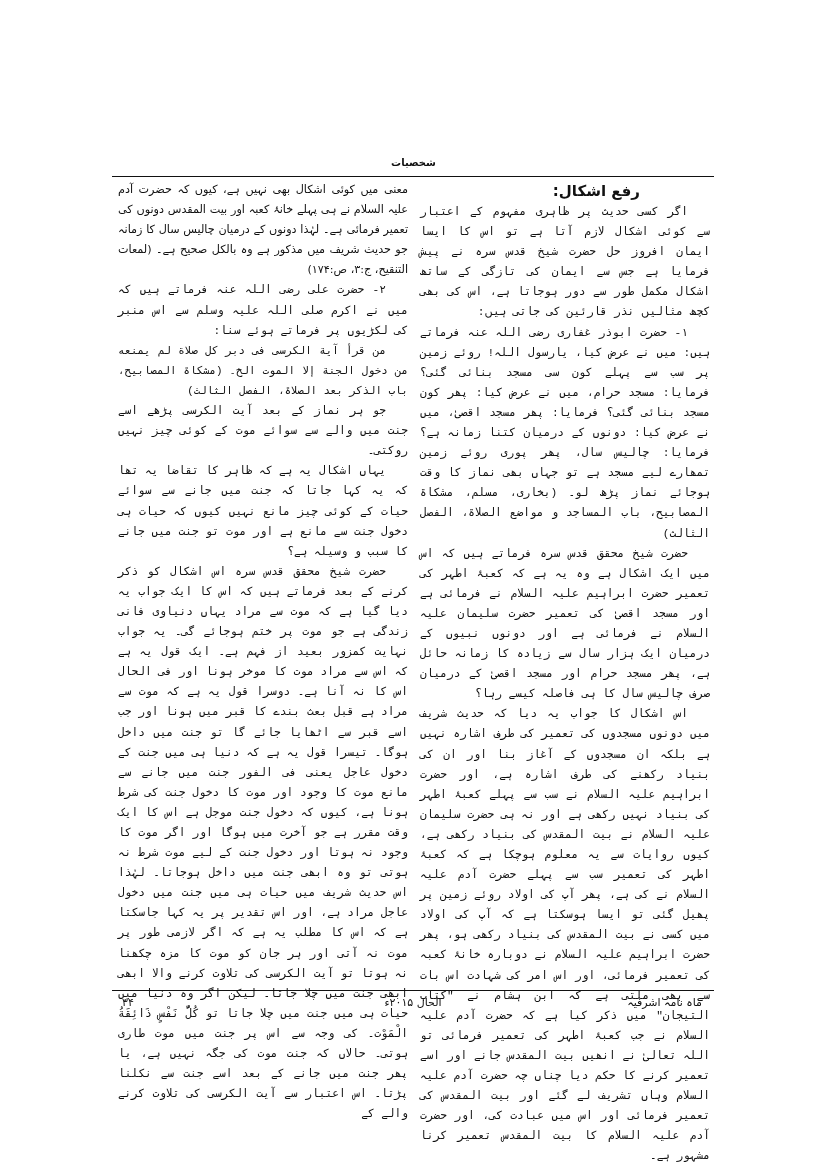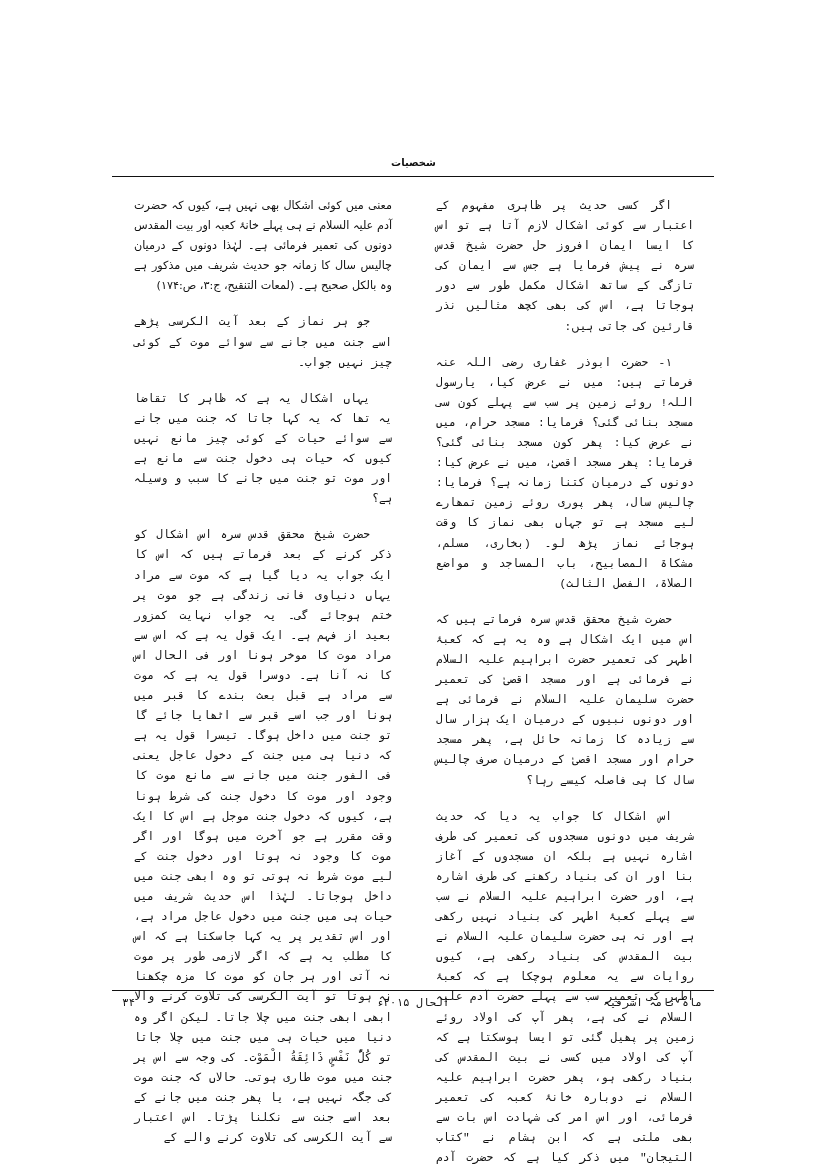--- a/index.html
+++ b/index.html
@@ -13,49 +13,52 @@
   }
   .rule { position: absolute; left: 112px; width: 602px; height: 0; border-top: 1.6px solid #111; }
   .rule.top { top: 176px; }
   .rule.bottom { top: 990px; }
   .col {
     position: absolute; top: 180px; width: 290px; direction: rtl; text-align: justify;
     font-size: 11.2px; line-height: 20.1px;
   }
   .col.right { left: 420px; }
   .col.left { left: 118px; }
-  .col p { margin: 16px; }
+  .col p { margin: 0; }
   .col .indent { text-indent: 22px; font-family: Liberation Mono, monospace; }
   .heading { font-weight: bold; font-size: 15px; line-height: 22px; margin-right: 70px !important; }
   .arabic { font-family: "DejaVu Serif", serif; font-size: 10.8px; }
   .footer {
     position: absolute; top: 996px; left: 112px; width: 602px; height: 20px; direction: rtl;
     font-size: 11px;
   }
-  .footer span { position: absolute; top: 0; font-family: Liberation Mono, monospace; }
+  .footer span { position: absolute; top: 0; }
   .footer .mag { right: 12px; }
   .footer .date { left: 50%; transform: translateX(-50%); }
   .footer .pg { left: 10px; }
 </style>
 </head>
 <body>
 
 <div class="page-title">شخصیات</div>
 <div class="rule top"></div>
 
 <div class="col right">
+  <p class="heading">رفع اشکال:</p>
   <p class="indent">اگر کسی حدیث پر ظاہری مفہوم کے اعتبار سے کوئی اشکال لازم آتا ہے تو اس کا ایسا ایمان افروز حل حضرت شیخ قدس سرہ نے پیش فرمایا ہے جس سے ایمان کی تازگی کے ساتھ اشکال مکمل طور سے دور ہوجاتا ہے، اس کی بھی کچھ مثالیں نذر قارئین کی جاتی ہیں:</p>
   <p class="indent">۱- حضرت ابوذر غفاری رضی اللہ عنہ فرماتے ہیں: میں نے عرض کیا، یارسول اللہ! روئے زمین پر سب سے پہلے کون سی مسجد بنائی گئی؟ فرمایا: مسجد حرام، میں نے عرض کیا: پھر کون مسجد بنائی گئی؟ فرمایا: پھر مسجد اقصیٰ، میں نے عرض کیا: دونوں کے درمیان کتنا زمانہ ہے؟ فرمایا: چالیس سال، پھر پوری روئے زمین تمھارے لیے مسجد ہے تو جہاں بھی نماز کا وقت ہوجائے نماز پڑھ لو۔ (بخاری، مسلم، مشکاۃ المصابیح، باب المساجد و مواضع الصلاۃ، الفصل الثالث)</p>
   <p class="indent">حضرت شیخ محقق قدس سرہ فرماتے ہیں کہ اس میں ایک اشکال ہے وہ یہ ہے کہ کعبۂ اطہر کی تعمیر حضرت ابراہیم علیہ السلام نے فرمائی ہے اور مسجد اقصیٰ کی تعمیر حضرت سلیمان علیہ السلام نے فرمائی ہے اور دونوں نبیوں کے درمیان ایک ہزار سال سے زیادہ کا زمانہ حائل ہے، پھر مسجد حرام اور مسجد اقصیٰ کے درمیان صرف چالیس سال کا ہی فاصلہ کیسے رہا؟</p>
   <p class="indent">اس اشکال کا جواب یہ دیا کہ حدیث شریف میں دونوں مسجدوں کی تعمیر کی طرف اشارہ نہیں ہے بلکہ ان مسجدوں کے آغاز بنا اور ان کی بنیاد رکھنے کی طرف اشارہ ہے، اور حضرت ابراہیم علیہ السلام نے سب سے پہلے کعبۂ اطہر کی بنیاد نہیں رکھی ہے اور نہ ہی حضرت سلیمان علیہ السلام نے بیت المقدس کی بنیاد رکھی ہے، کیوں روایات سے یہ معلوم ہوچکا ہے کہ کعبۂ اطہر کی تعمیر سب سے پہلے حضرت آدم علیہ السلام نے کی ہے، پھر آپ کی اولاد روئے زمین پر پھیل گئی تو ایسا ہوسکتا ہے کہ آپ کی اولاد میں کسی نے بیت المقدس کی بنیاد رکھی ہو، پھر حضرت ابراہیم علیہ السلام نے دوبارہ خانۂ کعبہ کی تعمیر فرمائی، اور اس امر کی شہادت اس بات سے بھی ملتی ہے کہ ابن ہشام نے "کتاب التیجان" میں ذکر کیا ہے کہ حضرت آدم علیہ السلام نے جب کعبۂ اطہر کی تعمیر فرمائی تو اللہ تعالیٰ نے انھیں بیت المقدس جانے اور اسے تعمیر کرنے کا حکم دیا چناں چہ حضرت آدم علیہ السلام وہاں تشریف لے گئے اور بیت المقدس کی تعمیر فرمائی اور اس میں عبادت کی، اور حضرت آدم علیہ السلام کا بیت المقدس تعمیر کرنا مشہور ہے۔</p>
 </div>
 
 <div class="col left">
   <p>معنی میں کوئی اشکال بھی نہیں ہے، کیوں کہ حضرت آدم علیہ السلام نے ہی پہلے خانۂ کعبہ اور بیت المقدس دونوں کی تعمیر فرمائی ہے۔ لہٰذا دونوں کے درمیان چالیس سال کا زمانہ جو حدیث شریف میں مذکور ہے وہ بالکل صحیح ہے۔ (لمعات التنقیح، ج:۳، ص:۱۷۴)</p>
-  <p class="indent">جو ہر نماز کے بعد آیت الکرسی پڑھے اسے جنت میں جانے سے سوائے موت کے کوئی چیز نہیں جواب۔</p>
+  <p class="indent">۲- حضرت علی رضی اللہ عنہ فرماتے ہیں کہ میں نے اکرم صلی اللہ علیہ وسلم سے اس منبر کی لکڑیوں پر فرماتے ہوئے سنا:</p>
+  <p class="indent arabic">من قرأ آیة الکرسی فی دبر کل صلاة لم یمنعه من دخول الجنة إلا الموت الخ۔ (مشکاۃ المصابیح، باب الذکر بعد الصلاۃ، الفصل الثالث)</p>
+  <p class="indent">جو ہر نماز کے بعد آیت الکرسی پڑھے اسے جنت میں والے سے سوائے موت کے کوئی چیز نہیں روکتی۔</p>
   <p class="indent">یہاں اشکال یہ ہے کہ ظاہر کا تقاضا یہ تھا کہ یہ کہا جاتا کہ جنت میں جانے سے سوائے حیات کے کوئی چیز مانع نہیں کیوں کہ حیات ہی دخول جنت سے مانع ہے اور موت تو جنت میں جانے کا سبب و وسیلہ ہے؟</p>
   <p class="indent">حضرت شیخ محقق قدس سرہ اس اشکال کو ذکر کرنے کے بعد فرماتے ہیں کہ اس کا ایک جواب یہ دیا گیا ہے کہ موت سے مراد یہاں دنیاوی فانی زندگی ہے جو موت پر ختم ہوجائے گی۔ یہ جواب نہایت کمزور بعید از فہم ہے۔ ایک قول یہ ہے کہ اس سے مراد موت کا موخر ہونا اور فی الحال اس کا نہ آنا ہے۔ دوسرا قول یہ ہے کہ موت سے مراد ہے قبل بعث بندے کا قبر میں ہونا اور جب اسے قبر سے اٹھایا جائے گا تو جنت میں داخل ہوگا۔ تیسرا قول یہ ہے کہ دنیا ہی میں جنت کے دخول عاجل یعنی فی الفور جنت میں جانے سے مانع موت کا وجود اور موت کا دخول جنت کی شرط ہونا ہے، کیوں کہ دخول جنت موجل ہے اس کا ایک وقت مقرر ہے جو آخرت میں ہوگا اور اگر موت کا وجود نہ ہوتا اور دخول جنت کے لیے موت شرط نہ ہوتی تو وہ ابھی جنت میں داخل ہوجاتا۔ لہٰذا اس حدیث شریف میں حیات ہی میں جنت میں دخول عاجل مراد ہے، اور اس تقدیر پر یہ کہا جاسکتا ہے کہ اس کا مطلب یہ ہے کہ اگر لازمی طور پر موت نہ آتی اور ہر جان کو موت کا مزہ چکھنا نہ ہوتا تو آیت الکرسی کی تلاوت کرنے والا ابھی ابھی جنت میں چلا جاتا۔ لیکن اگر وہ دنیا میں حیات ہی میں جنت میں چلا جاتا تو کُلُّ نَفْسٍ ذَائِقَةُ الْمَوْت۔ کی وجہ سے اس پر جنت میں موت طاری ہوتی۔ حالاں کہ جنت موت کی جگہ نہیں ہے، یا پھر جنت میں جانے کے بعد اسے جنت سے نکلنا پڑتا۔ اس اعتبار سے آیت الکرسی کی تلاوت کرنے والے کے</p>
 </div>
 
 <div class="rule bottom"></div>
 <div class="footer">
   <span class="mag">ماہ نامہ اشرفیہ</span>
   <span class="date">الحال ۲۰۱۵ء</span>
   <span class="pg">۳۴</span>
 </div>

